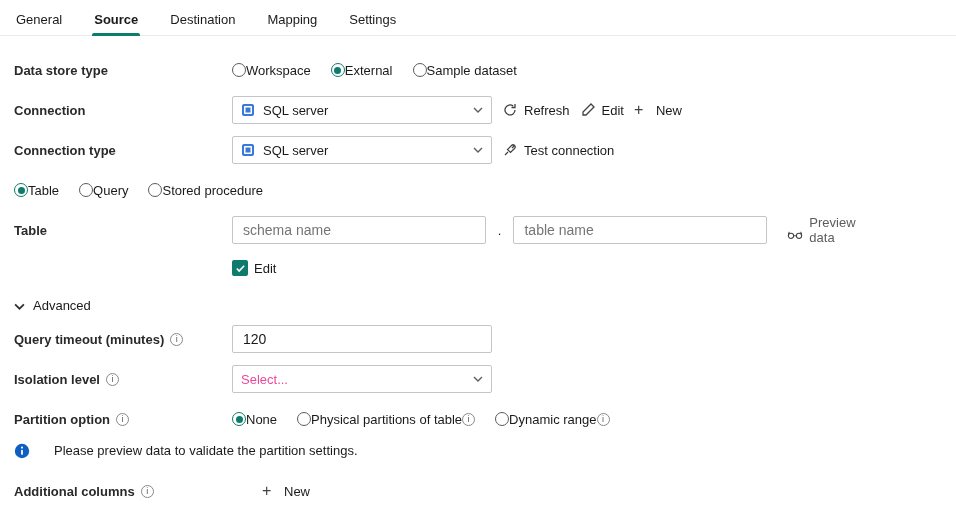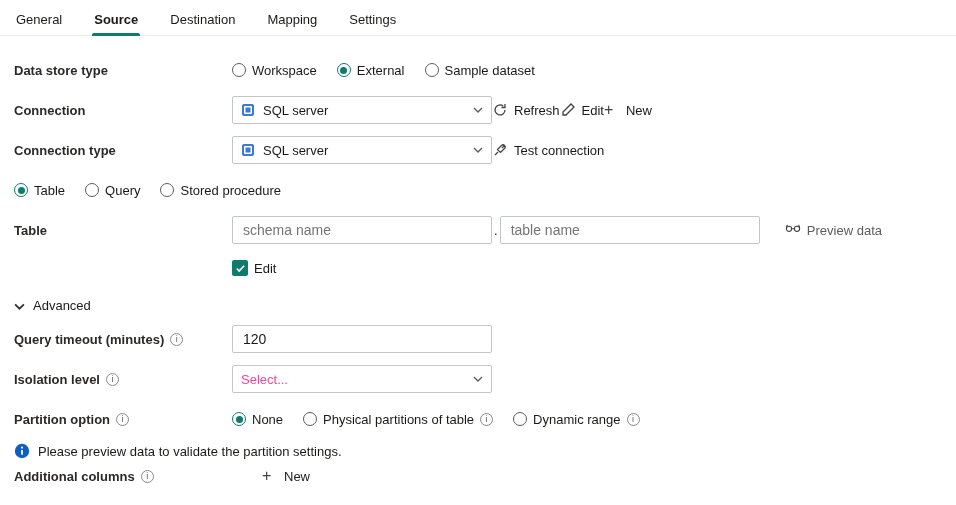--- a/index.html
+++ b/index.html
@@ -13,42 +13,42 @@
   body{margin:0;background:var(--white);color:var(--fg);font-size:13px;width:956px}
   
   .tabs{display:flex;gap:28px;padding:8px 0 0 14px;border-bottom:1px solid #edebe9}
   .tab{padding:4px 2px 8px 2px;cursor:pointer;color:var(--fg);position:relative}
   .tab.active{font-weight:600}
   .tab.active::after{content:"";position:absolute;left:0;right:0;bottom:-1px;height:3px;background:var(--teal);border-radius:2px 2px 0 0}
   
   .form{padding:18px 14px 10px 14px}
   .row{display:flex;align-items:center;min-height:32px;margin-bottom:8px}
   .label{width:218px;font-weight:600;color:#2b2a29;display:flex;align-items:center;gap:6px}
-  .ctrls{display:flex;align-items:center;flex:1}
-  
-  .radio{display:flex;align-items:center;gap:6px;cursor:pointer}
+  .ctrls{display:flex;align-items:center;gap:10px;flex:1}
+  
+  .radio{display:flex;align-items:center;cursor:pointer}
   .r{width:14px;height:14px;border:1.5px solid #5d5c5a;border-radius:50%;position:relative;flex:0 0 auto}
   .radio.sel .r{border-color:var(--teal)}
   .radio.sel .r::after{content:"";position:absolute;inset:2.5px;border-radius:50%;background:var(--teal)}
   .rgroup{display:flex;align-items:center;gap:20px}
   
   .field{height:28px;border:1px solid var(--line);background:#fff;display:flex;align-items:center;padding:0 8px;border-radius:2px}
   .field.sel{width:260px;justify-content:space-between}
   .field input{border:0;outline:0;width:100%;font-size:14px;color:var(--fg);background:transparent}
   .field .ph{color:#ec4899}
   .chev{display:inline-flex}
   .chev svg{display:block}
   .linkbtn{display:flex;align-items:flex-end;gap:6px;cursor:pointer;color:var(--fg)}
   .linkbtn .ic{width:16px;height:16px;display:inline-flex;color:#424140}
   
   .chk{width:16px;height:16px;background:var(--teal);border-radius:2px;display:inline-flex;align-items:center;justify-content:center;color:#fff}
   
   .caretdown{display:inline-flex;transform:translateY(1px)}
   
-  .inforow{display:flex;align-items:center;gap:8px;margin:6px 0 1px 0}
+  .inforow{display:flex;gap:24px;margin:6px 0 16px 0}
   .infoic{width:16px;height:16px}
   
   .helpc{width:13px;height:13px;border:1px solid #8a8886;border-radius:50%;display:inline-flex;align-items:center;justify-content:center;font-size:9px;color:#5c5c5c;font-weight:400;line-height:1}
   
   .glasses{color:#5c5c5c}
   .dot{padding:0 2px}
   .adv-hdr{font-weight:400;display:flex;align-items:center;gap:8px;margin:14px 0 10px 0;cursor:pointer}
   .plus{font-size:16px;line-height:1;font-weight:400}
   .tiny-db{width:14px;height:14px;display:inline-flex}
 </style>

